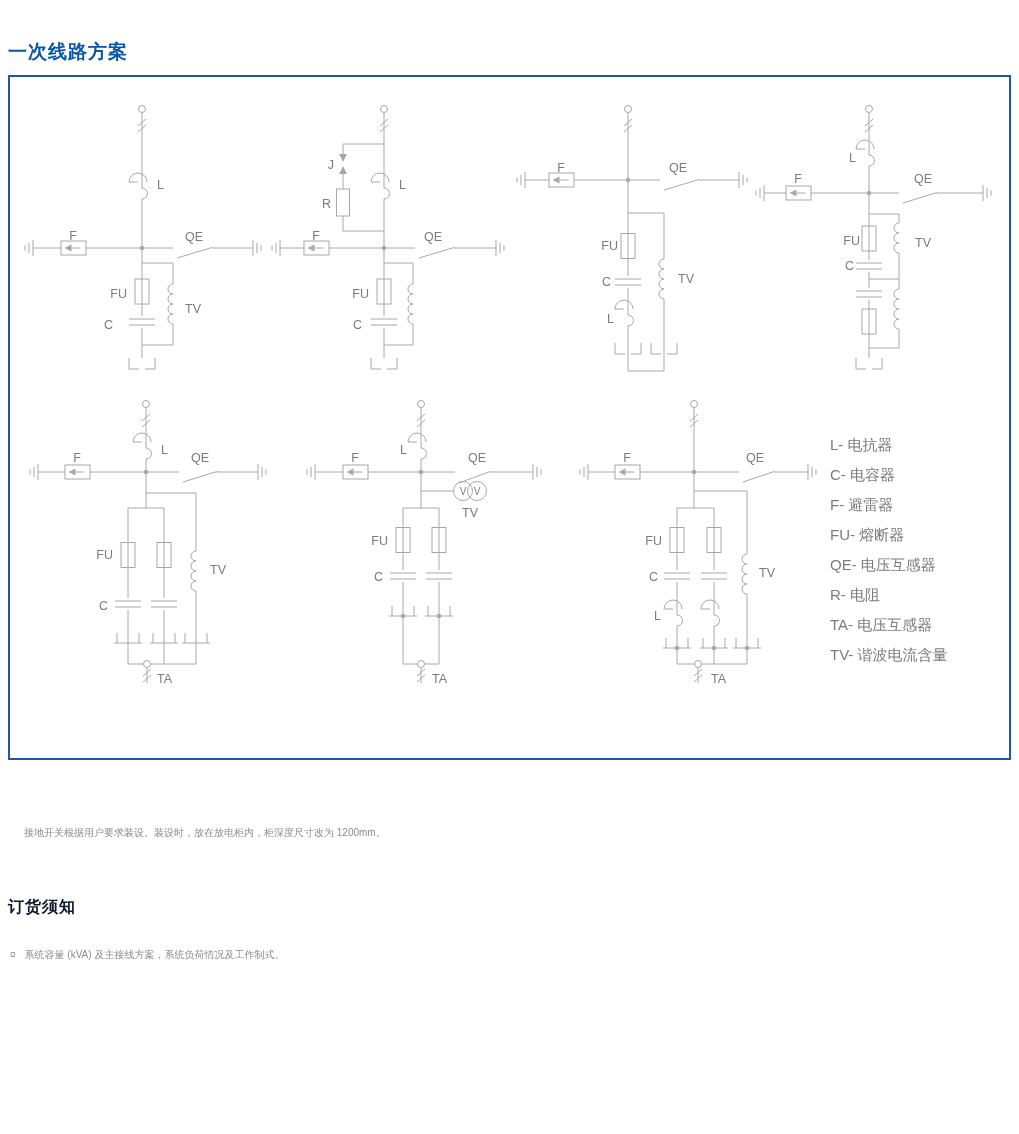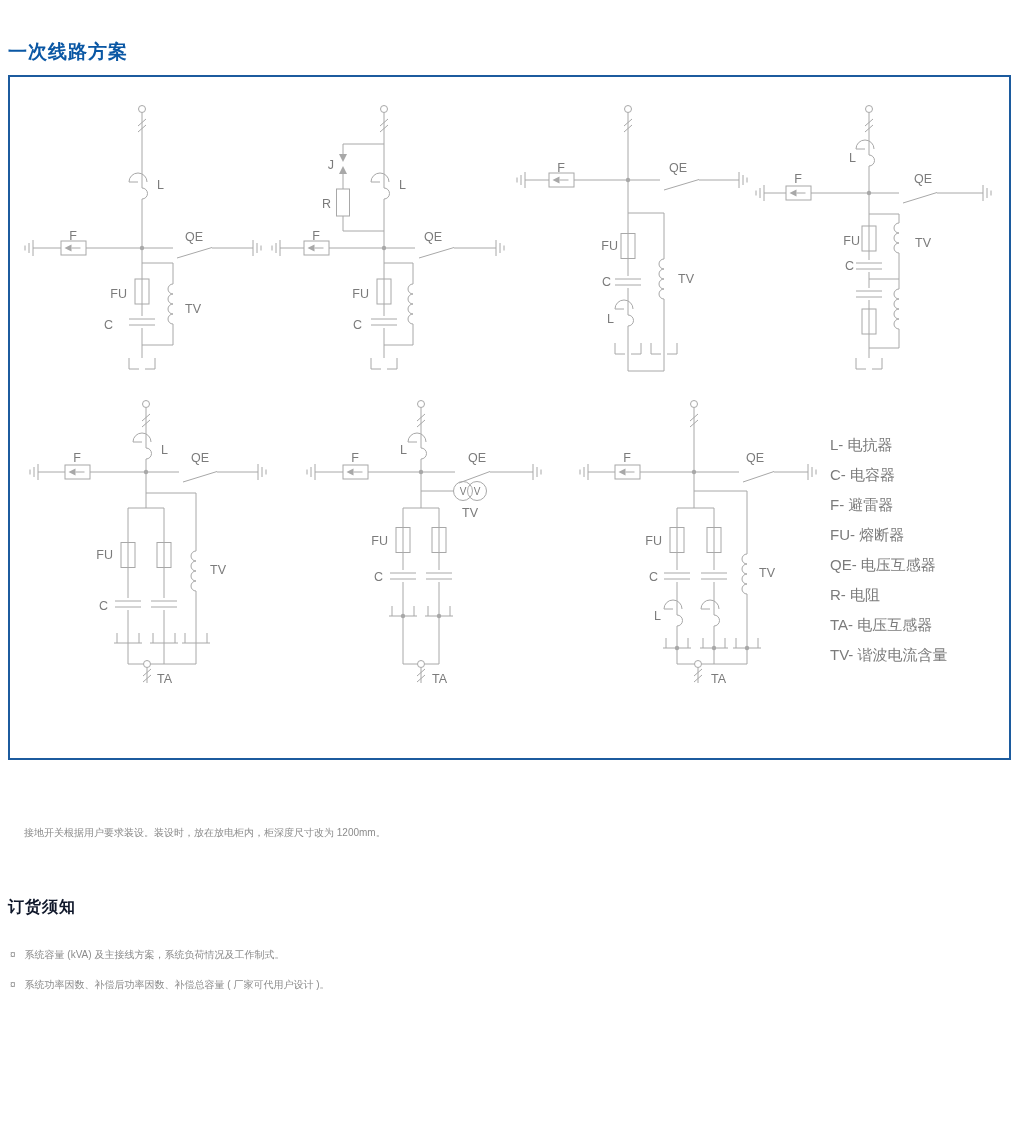--- a/index.html
+++ b/index.html
@@ -252,14 +252,13 @@
     <div class="legend-item">TV- 谐波电流含量</div>
   </div>
 </div>
 
 <p class="note">接地开关根据用户要求装设。装设时，放在放电柜内，柜深度尺寸改为 1200mm。</p>
 
 <h2 class="section-title">订货须知</h2>
 
 <ul class="ordering">
   <li><span class="bullet">¤</span><span>系统容量 (kVA) 及主接线方案，系统负荷情况及工作制式。</span></li>
-  <li><span class="bullet">¤</span><span>系统功率因数、补偿后功率因数、补偿总容量 ( 厂家可代用户设计 )。</span></li>
 </ul>
 
 </body></html>

